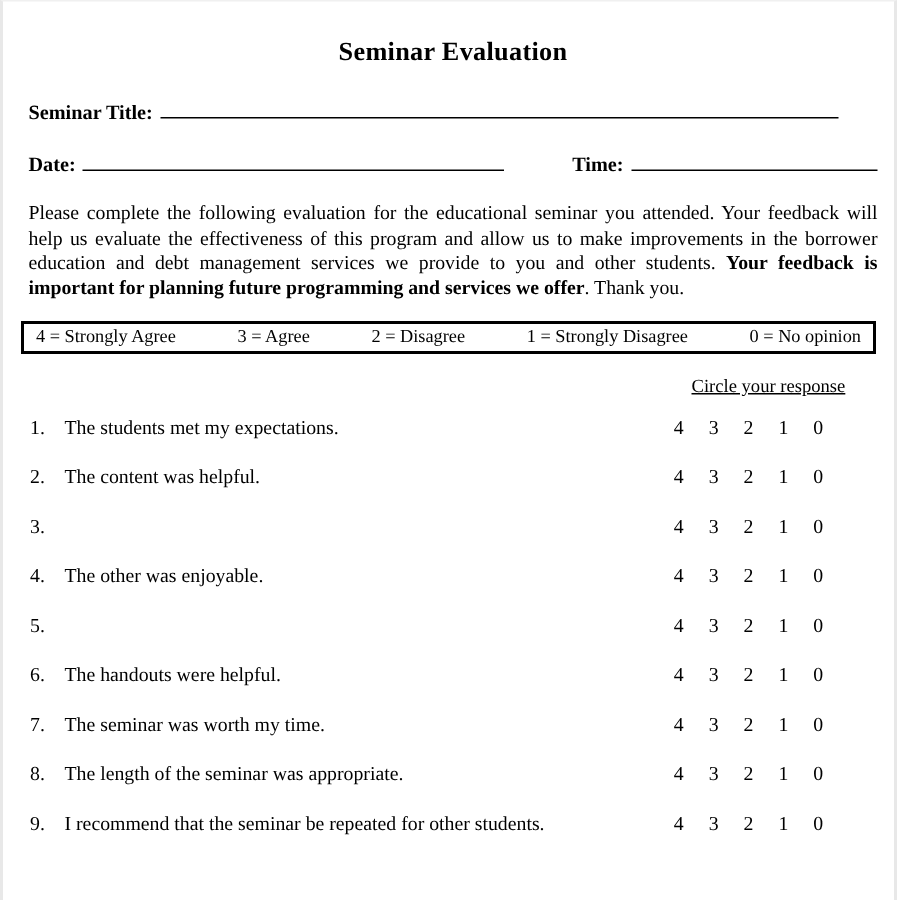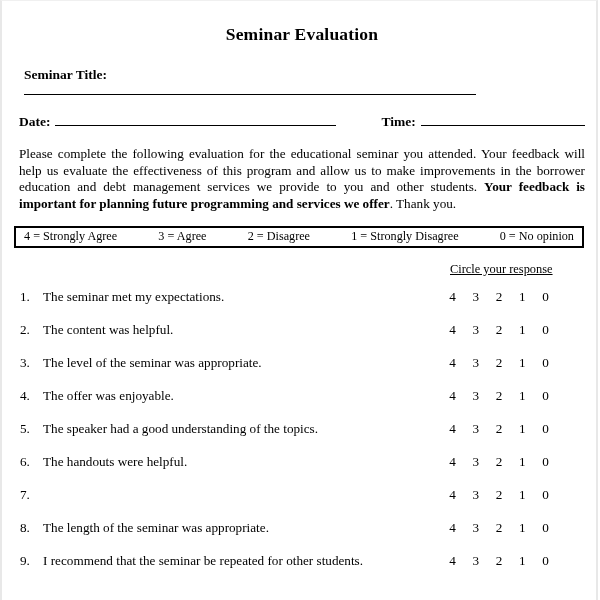--- a/index.html
+++ b/index.html
@@ -41,21 +41,21 @@
   }
 
   
   .field-row {
     display: flex;
     align-items: baseline;
     font-size: 13.5px;
     font-weight: bold;
   }
 
-  .field-row.title-row { margin-top: 23px; flex-direction: column; }
+  .field-row.title-row { margin-top: 23px; }
   .field-row.date-row  { margin-top: 19px; }
 
   .field-label {
     white-space: nowrap;
     font-weight: bold;
     font-size: 13.5px;
   }
 
   .rule {
     border-bottom: 1.6px solid #000;
@@ -100,21 +100,21 @@
   .scale-item { white-space: nowrap; }
 
   
   .circle-head-row {
     margin-top: 14px;
     height: 16px;
     position: relative;
   }
   .circle-head {
     position: absolute;
-    left: 431px;
+    left: 442px;
     top: 0;
     font-size: 12.4px;
     text-decoration: underline;
     white-space: nowrap;
   }
 
   
   .questions { margin-top: 11px; }
 
   .q-row {
@@ -179,21 +179,21 @@
       <span class="scale-item">0 = No opinion</span>
     </div>
 
     <div class="circle-head-row">
       <span class="circle-head">Circle your response</span>
     </div>
 
     <div class="questions" id="question-list">
         <div class="q-row">
           <span class="q-num">1.</span>
-          <span class="q-text">The seminar met my expectations.</span>
+          <span class="q-text">The students met my expectations.</span>
           <span class="q-scale">
             <span class="q-opt">4</span>
             <span class="q-opt">3</span>
             <span class="q-opt">2</span>
             <span class="q-opt">1</span>
             <span class="q-opt">0</span>
           </span>
         </div>
         <div class="q-row">
           <span class="q-num">2.</span>
@@ -201,43 +201,41 @@
           <span class="q-scale">
             <span class="q-opt">4</span>
             <span class="q-opt">3</span>
             <span class="q-opt">2</span>
             <span class="q-opt">1</span>
             <span class="q-opt">0</span>
           </span>
         </div>
         <div class="q-row">
           <span class="q-num">3.</span>
-          <span class="q-text">The level of the seminar was appropriate.</span>
           <span class="q-scale">
             <span class="q-opt">4</span>
             <span class="q-opt">3</span>
             <span class="q-opt">2</span>
             <span class="q-opt">1</span>
             <span class="q-opt">0</span>
           </span>
         </div>
         <div class="q-row">
           <span class="q-num">4.</span>
-          <span class="q-text">The offer was enjoyable.</span>
+          <span class="q-text">The other was enjoyable.</span>
           <span class="q-scale">
             <span class="q-opt">4</span>
             <span class="q-opt">3</span>
             <span class="q-opt">2</span>
             <span class="q-opt">1</span>
             <span class="q-opt">0</span>
           </span>
         </div>
         <div class="q-row">
           <span class="q-num">5.</span>
-          <span class="q-text">The speaker had a good understanding of the topics.</span>
           <span class="q-scale">
             <span class="q-opt">4</span>
             <span class="q-opt">3</span>
             <span class="q-opt">2</span>
             <span class="q-opt">1</span>
             <span class="q-opt">0</span>
           </span>
         </div>
         <div class="q-row">
           <span class="q-num">6.</span>
@@ -245,20 +243,21 @@
           <span class="q-scale">
             <span class="q-opt">4</span>
             <span class="q-opt">3</span>
             <span class="q-opt">2</span>
             <span class="q-opt">1</span>
             <span class="q-opt">0</span>
           </span>
         </div>
         <div class="q-row">
           <span class="q-num">7.</span>
+          <span class="q-text">The seminar was worth my time.</span>
           <span class="q-scale">
             <span class="q-opt">4</span>
             <span class="q-opt">3</span>
             <span class="q-opt">2</span>
             <span class="q-opt">1</span>
             <span class="q-opt">0</span>
           </span>
         </div>
         <div class="q-row">
           <span class="q-num">8.</span>

